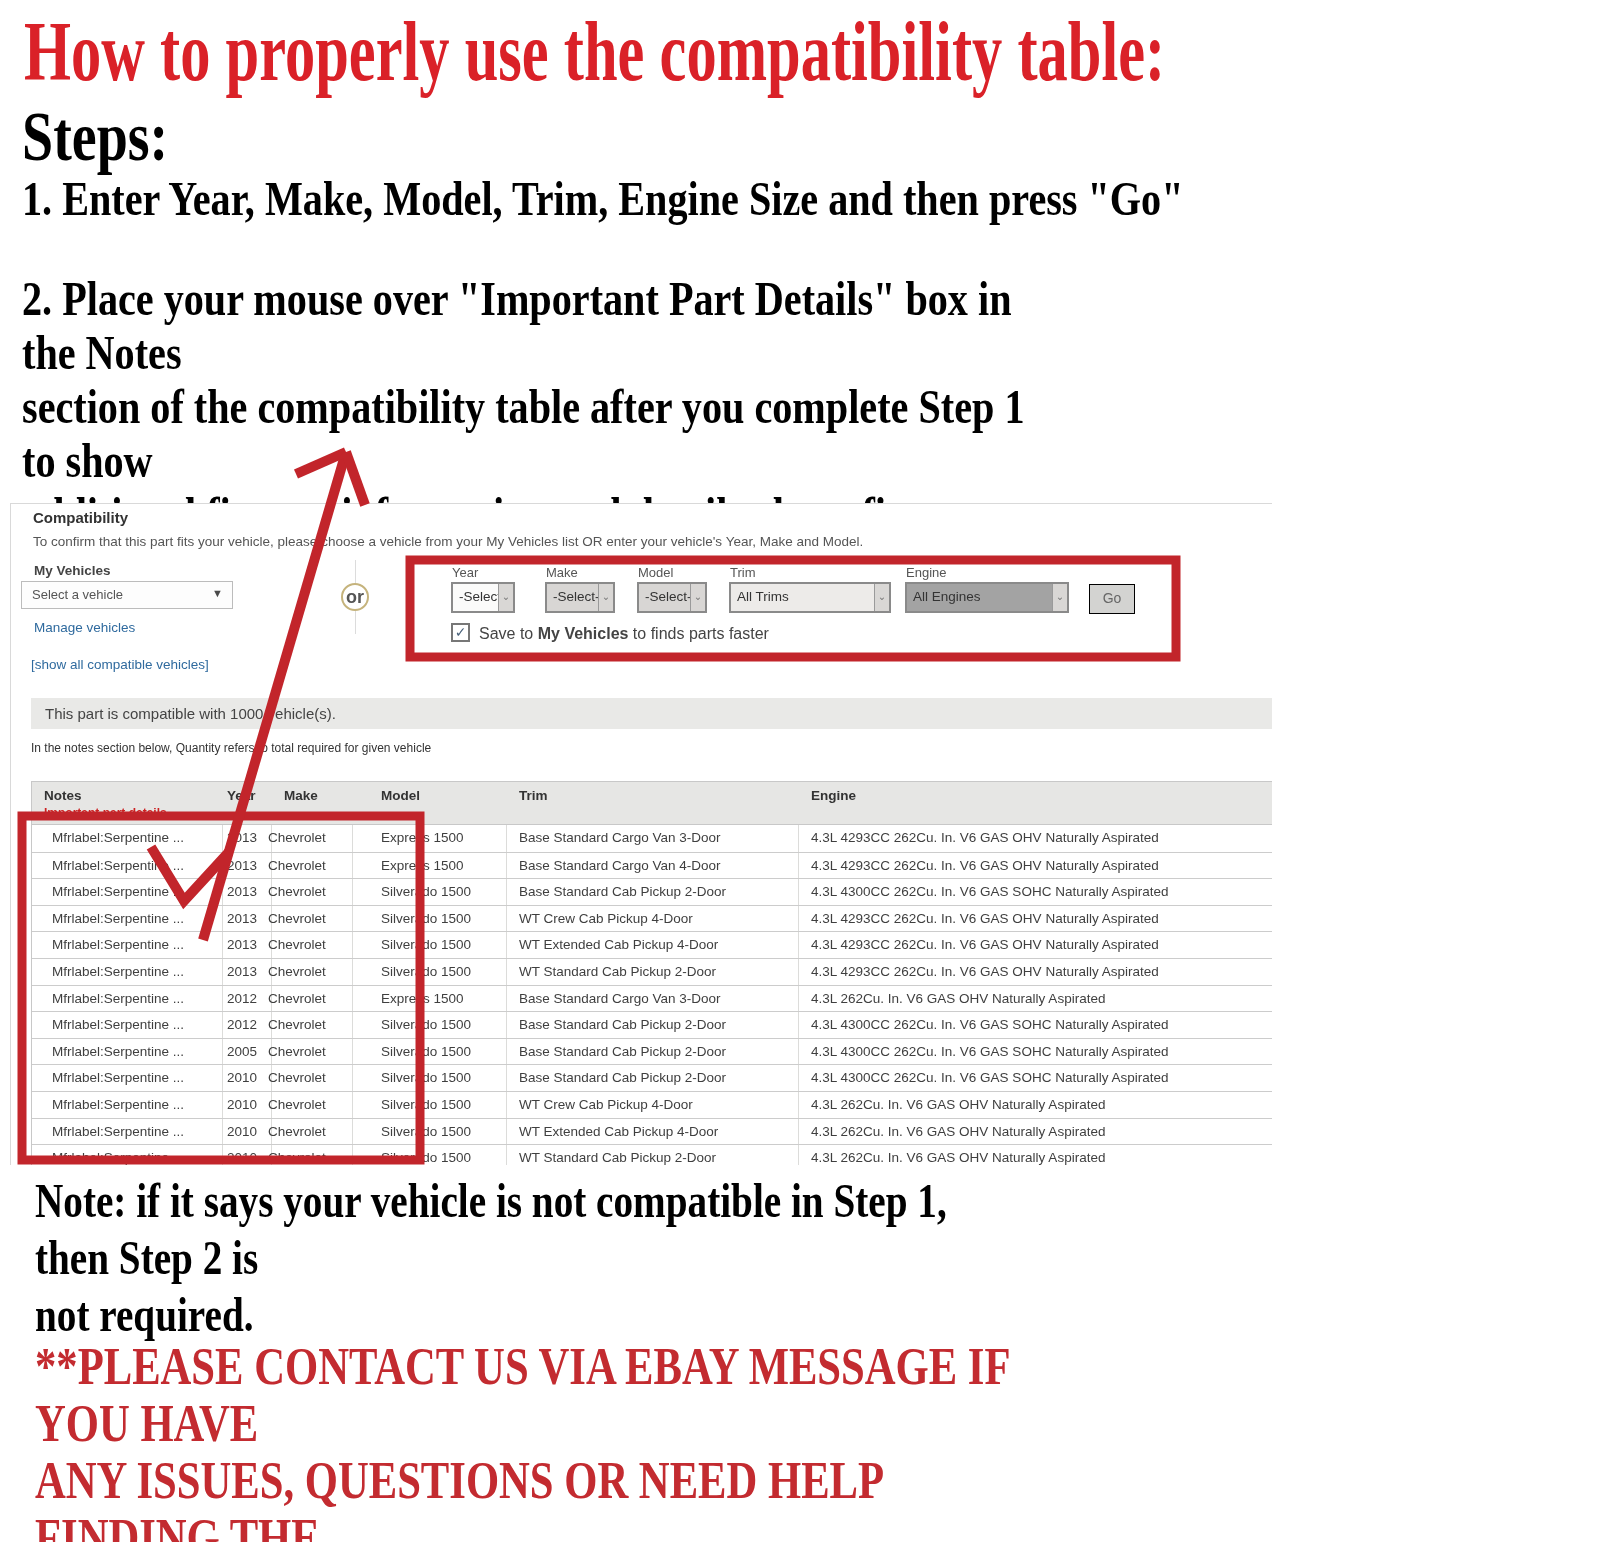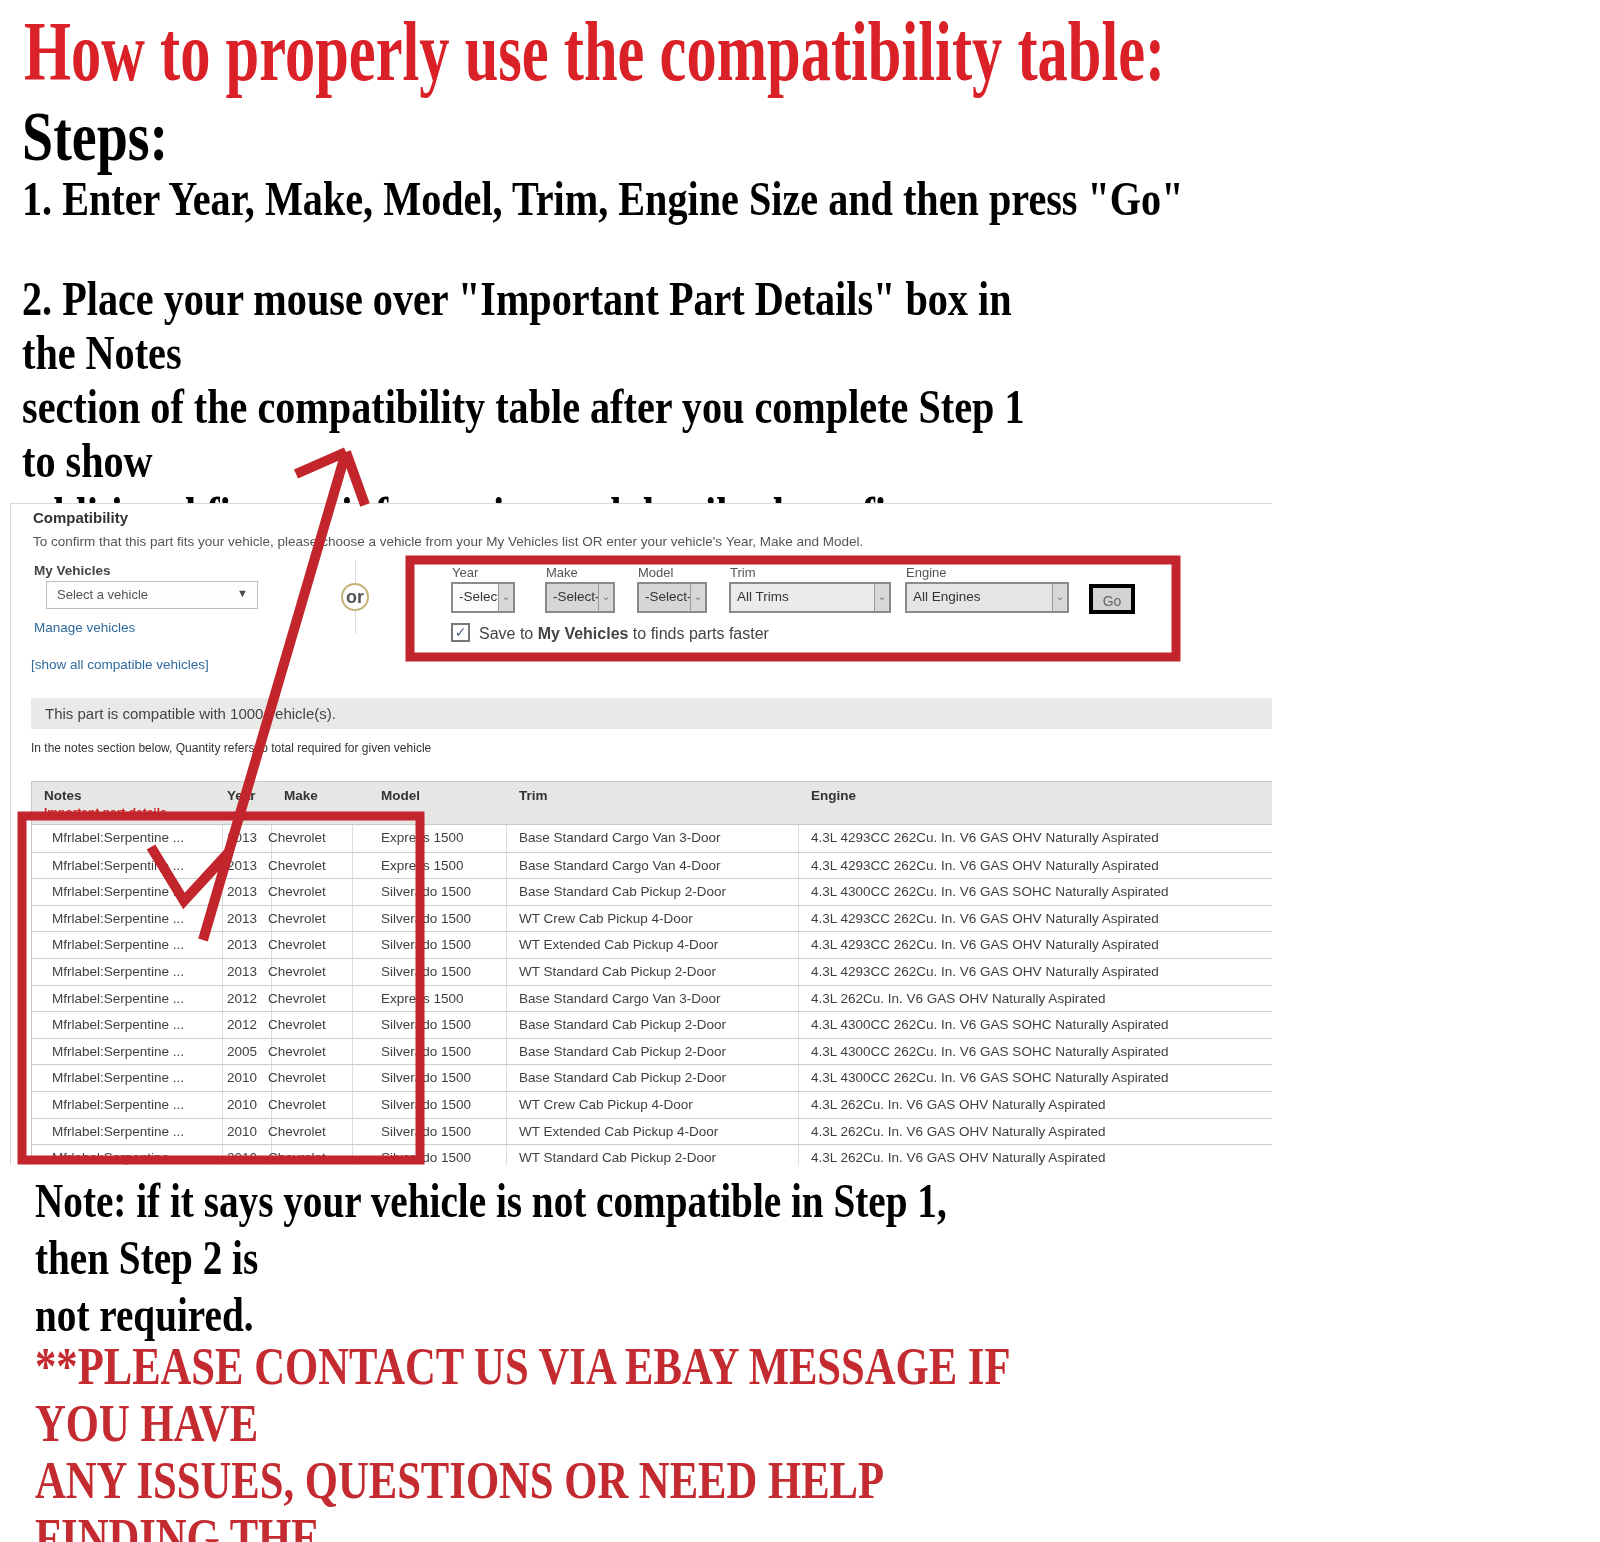--- a/index.html
+++ b/index.html
@@ -15,41 +15,41 @@
   .note-txt{left:35px;top:1172px;font-size:49px;line-height:57px;transform:scaleX(.80);}
   .contact-txt{left:35px;top:1338px;font-size:52px;line-height:57px;color:#c32b30;transform:scaleX(.82);}
   
   .widget{position:absolute;left:10px;top:503px;width:1322px;height:661px;background:#fff;
           border:1px solid #d9d9d9;border-bottom:none;overflow:hidden;font-size:13px;color:#555;}
   .widget *{box-sizing:border-box;}
   .abs{position:absolute;}
   .w-title{left:22px;top:5px;font-size:15px;font-weight:bold;color:#333;}
   .w-intro{left:22px;top:30px;font-size:13.5px;color:#555;white-space:nowrap;}
   .mv-label{left:23px;top:59px;font-weight:bold;color:#444;font-size:13.5px;}
-  .mv-select{left:35px;top:77px;width:212px;height:28px;border:1px solid #bcbcbc;background:#fdfdfd;cursor:pointer;}
+  .mv-select{left:10px;top:77px;width:212px;height:28px;border:1px solid #bcbcbc;background:#fdfdfd;cursor:pointer;}
   .mv-select .val{position:absolute;left:10px;top:5px;color:#555;}
   .mv-select .arr{position:absolute;right:9px;top:5px;font-size:11px;color:#4a4a4a;}
   .link{color:#2f6a9e;cursor:pointer;font-size:13.5px;}
   .manage{left:23px;top:116px;}
   .showall{left:20px;top:153px;}
   .or-line{left:344px;top:56px;width:1px;height:74px;background:#dcdcdc;}
   .or-badge{left:330px;top:79px;width:28px;height:28px;border:2px solid #c5b37c;border-radius:50%;
             background:#fff;color:#555;font-weight:bold;font-size:18px;line-height:25px;text-align:center;}
   .f-label{top:61px;font-size:13px;color:#555;}
   .f-sel{top:78px;height:31px;border:2px solid #8a8a8a;cursor:pointer;}
   .f-sel .val{position:absolute;left:6px;top:5px;font-size:13.5px;color:#333;white-space:nowrap;}
   .f-sel .chv{position:absolute;right:0;top:0;bottom:0;width:15px;border-left:1px solid #9a9a9a;
               background:#d9d7d5;color:#777;font-size:10px;text-align:center;line-height:26px;}
   .lf0{left:441px}.lf1{left:535px}.lf2{left:627px}.lf3{left:719px}.lf4{left:895px}
   .sf0{left:440px;width:64px;background:#fbfbfa}
   .sf1{left:534px;width:70px;background:#d8d6d4}
   .sf2{left:626px;width:70px;background:#d8d6d4}
   .sf3{left:718px;width:162px;background:#edebe9}
-  .sf4{left:894px;width:164px;background:#e5e5e5}
-  .go-btn{left:1078px;top:80px;width:46px;height:30px;background:#d3d3d1;border:4px solid #000000;
+  .sf4{left:894px;width:164px;background:#a3a3a3}
+  .go-btn{left:1078px;top:80px;width:46px;height:30px;background:#d3d3d1;border:1px solid #000000;
           color:#666;font-size:14px;text-align:center;line-height:27px;cursor:pointer;}
   .save-row{left:440px;top:119px;height:20px;}
   .cb{position:absolute;left:0;top:0;width:19px;height:19px;border:2px solid #777;background:#fff;
       color:#49617a;font-size:14px;line-height:15px;text-align:center;cursor:pointer;}
   .save-lbl{position:absolute;left:28px;top:2px;font-size:16px;color:#444;white-space:nowrap;}
   .banner{left:20px;top:194px;width:1253px;height:31px;background:#e9e9e7;}
   .banner .txt{position:absolute;left:14px;top:7px;font-size:15px;color:#444;}
   .hint{left:20px;top:237px;font-size:12px;color:#333;}
   
   .ctable{left:20px;top:277px;width:1277px;border:1px solid #c8c8c8;background:#fff;}

